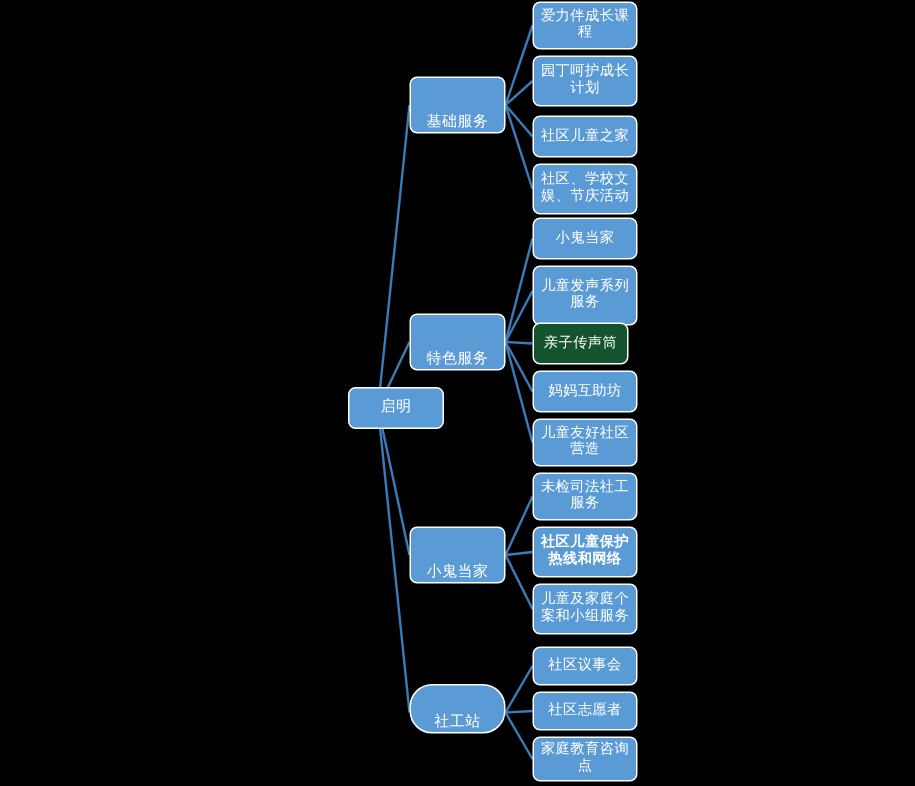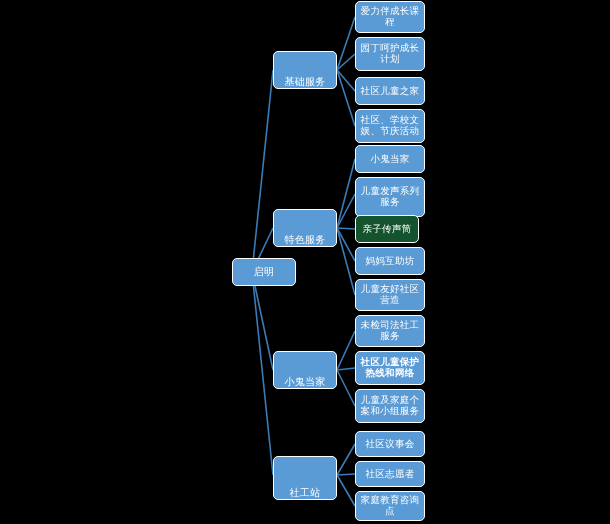--- a/index.html
+++ b/index.html
@@ -119,21 +119,21 @@
       </div>
       <div class="node node-leaf" style="left: 355px; top: 315px; width: 70px; height: 32px; background: rgb(91, 155, 213); border-color: rgb(255, 255, 255); color: rgb(255, 255, 255);">
         <span>未检司法社工服务</span>
       </div>
       <div class="node node-leaf" style="left: 355px; top: 351px; width: 70px; height: 34px; background: rgb(91, 155, 213); border-color: rgb(255, 255, 255); color: rgb(255, 255, 255); font-weight: bold;">
         <span>社区儿童保护热线和网络</span>
       </div>
       <div class="node node-leaf" style="left: 355px; top: 389px; width: 70px; height: 34px; background: rgb(91, 155, 213); border-color: rgb(255, 255, 255); color: rgb(255, 255, 255);">
         <span>儿童及家庭个案和小组服务</span>
       </div>
-      <div class="node node-l1" style="left: 273px; top: 456px; width: 64px; height: 44px; background: rgb(91, 155, 213); border-color: rgb(255, 255, 255); color: rgb(255, 255, 255);">
+      <div class="node node-l1" style="left: 273px; top: 456px; width: 64px; height: 33px; background: rgb(91, 155, 213); border-color: rgb(255, 255, 255); color: rgb(255, 255, 255); border-radius: 15px;">
         <span>社工站</span>
       </div>
       <div class="node node-leaf" style="left: 355px; top: 431px; width: 70px; height: 26px; background: rgb(91, 155, 213); border-color: rgb(255, 255, 255); color: rgb(255, 255, 255);">
         <span>社区议事会</span>
       </div>
       <div class="node node-leaf" style="left: 355px; top: 461px; width: 70px; height: 26px; background: rgb(91, 155, 213); border-color: rgb(255, 255, 255); color: rgb(255, 255, 255);">
         <span>社区志愿者</span>
       </div>
       <div class="node node-leaf" style="left: 355px; top: 491px; width: 70px; height: 30px; background: rgb(91, 155, 213); border-color: rgb(255, 255, 255); color: rgb(255, 255, 255);">
         <span>家庭教育咨询点</span>

